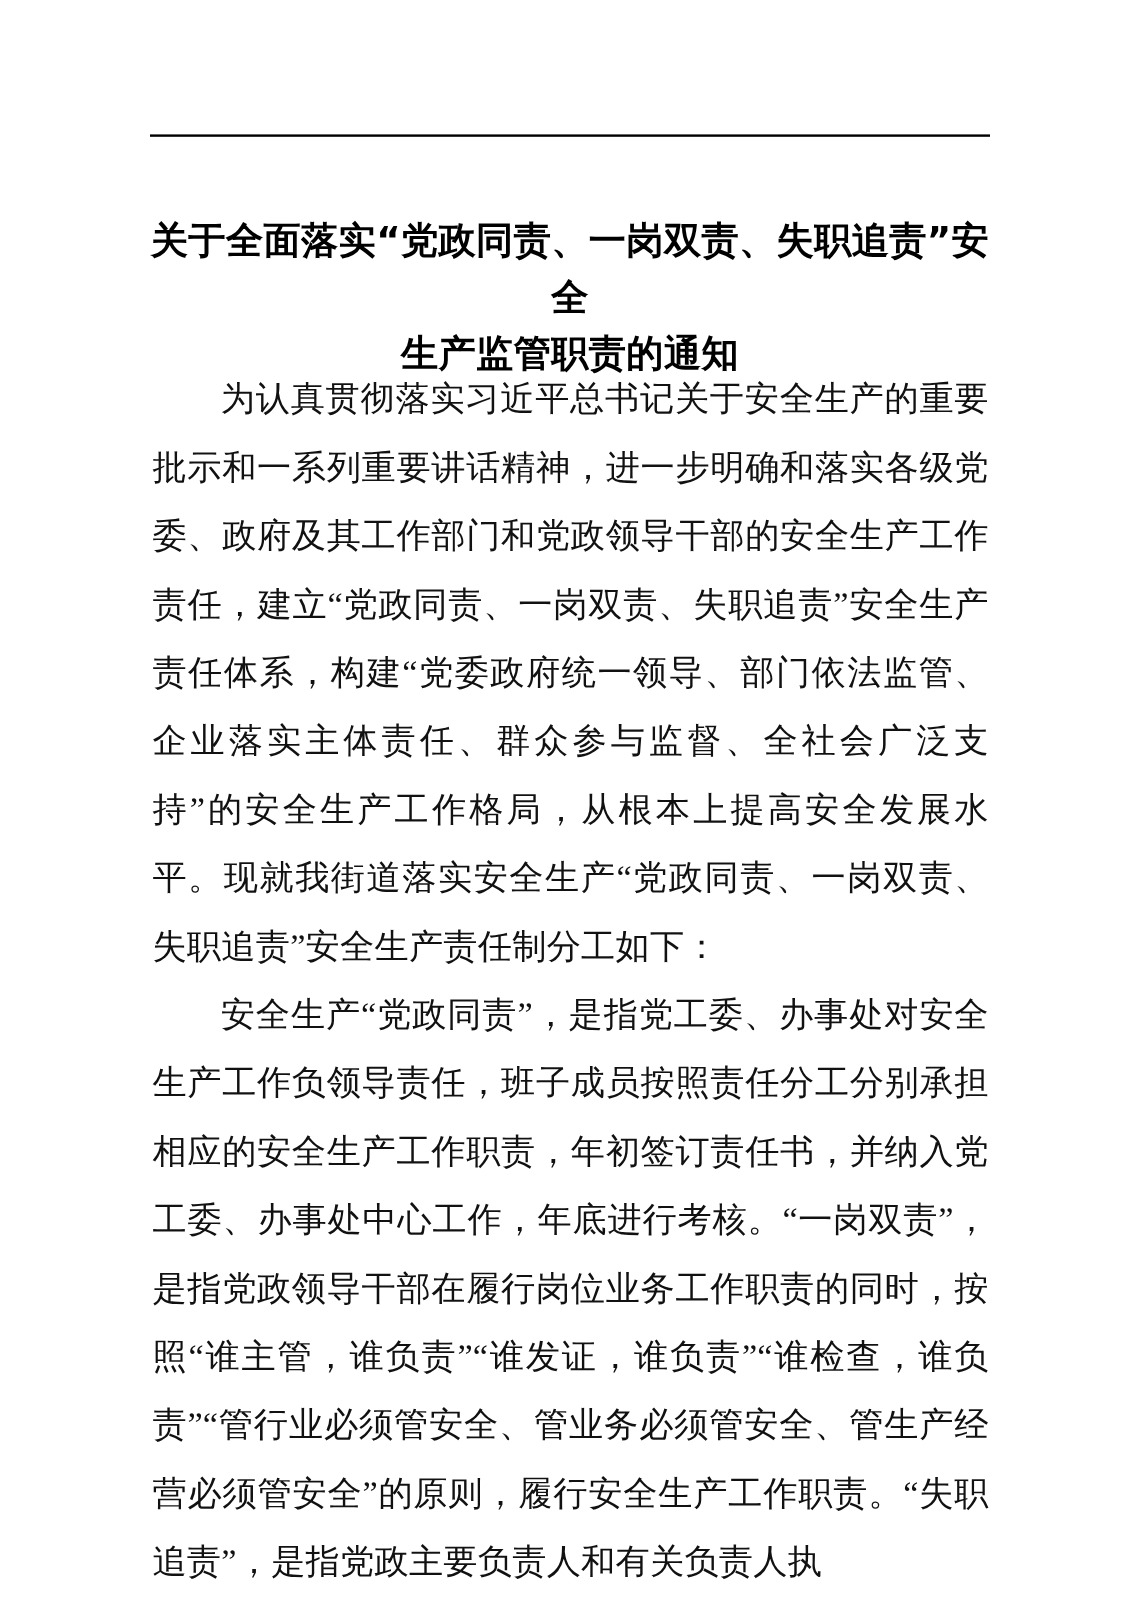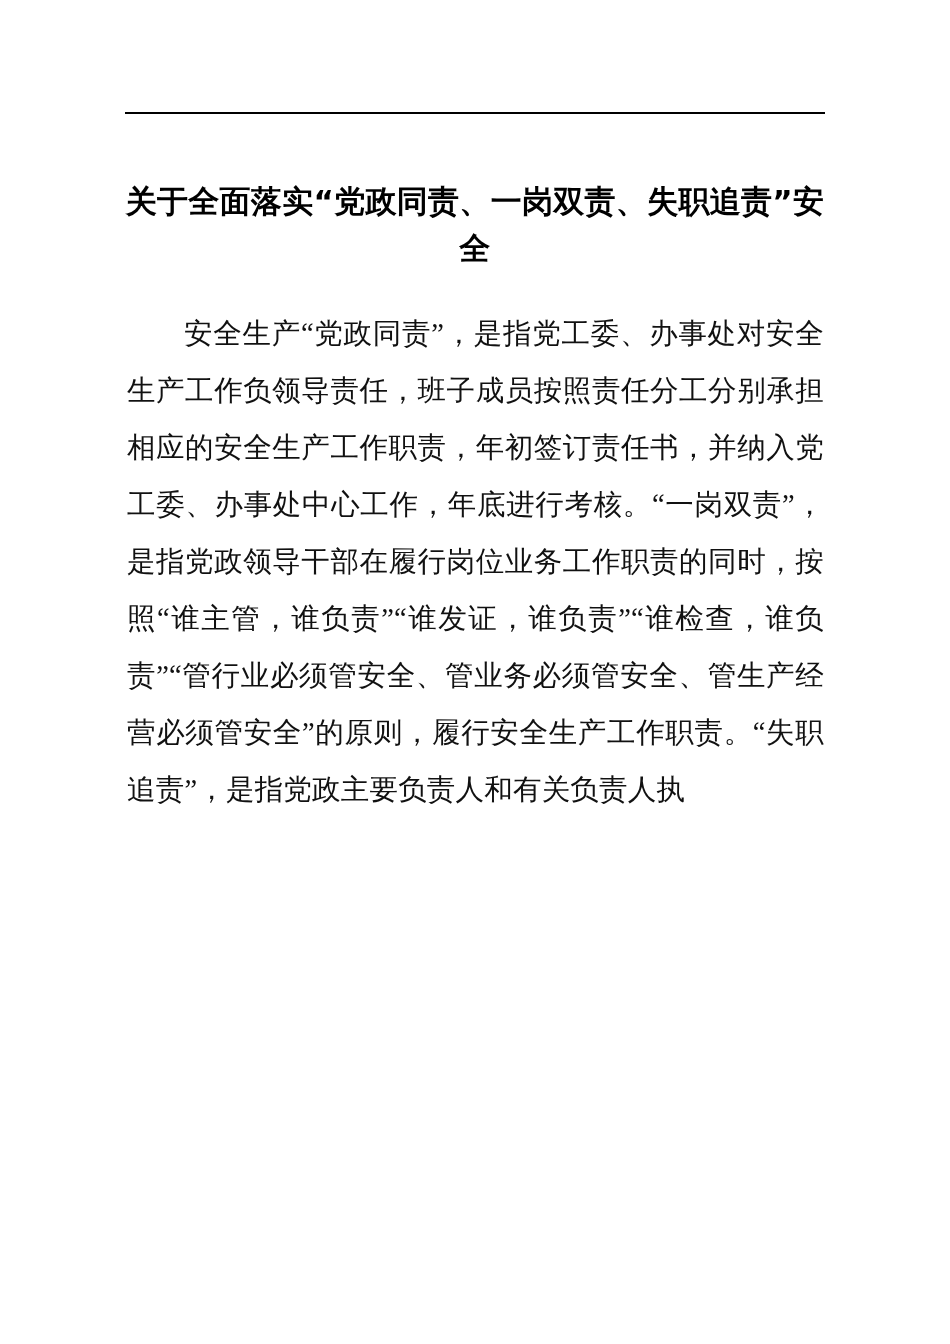--- a/index.html
+++ b/index.html
@@ -80,24 +80,26 @@
 </style>
 </head>
 <body>
 
 <div class="page">
 
   <div class="header-rule"></div>
 
   <div class="title-block">
     <div class="doc-title">关于全面落实“党政同责、一岗双责、失职追责”安全</div>
+    <div class="doc-title">生产监管职责的通知</div>
   </div>
 
   <div class="body-block">
 
 
+    <p class="para indent">为认真贯彻落实习近平总书记关于安全生产的重要批示和一系列重要讲话精神，进一步明确和落实各级党委、政府及其工作部门和党政领导干部的安全生产工作责任，建立“党政同责、一岗双责、失职追责”安全生产责任体系，构建“党委政府统一领导、部门依法监管、企业落实主体责任、群众参与监督、全社会广泛支持”的安全生产工作格局，从根本上提高安全发展水平。现就我街道落实安全生产“党政同责、一岗双责、失职追责”安全生产责任制分工如下：</p>
 
 
     <p class="para indent">安全生产“党政同责”，是指党工委、办事处对安全生产工作负领导责任，班子成员按照责任分工分别承担相应的安全生产工作职责，年初签订责任书，并纳入党工委、办事处中心工作，年底进行考核。“一岗双责”，是指党政领导干部在履行岗位业务工作职责的同时，按照“谁主管，谁负责”“谁发证，谁负责”“谁检查，谁负责”“管行业必须管安全、管业务必须管安全、管生产经营必须管安全”的原则，履行安全生产工作职责。“失职追责”，是指党政主要负责人和有关负责人执</p>
 
   </div>
 
 </div>
 
 </body></html>

